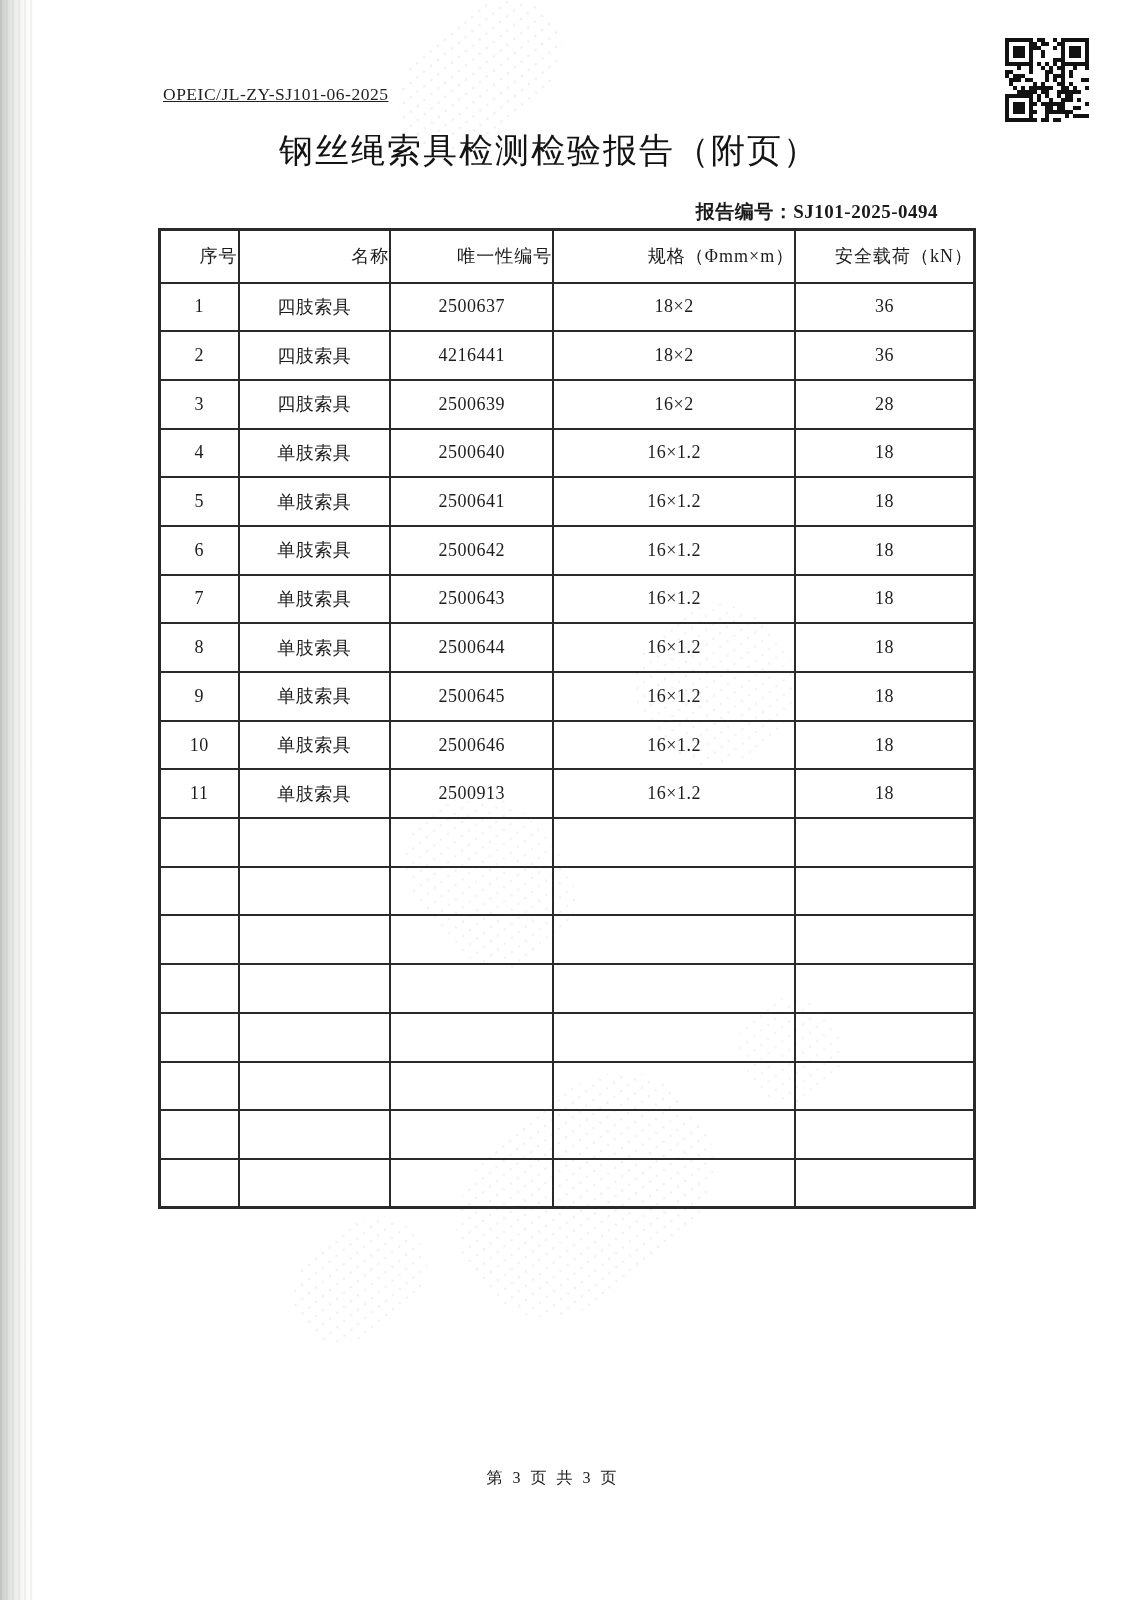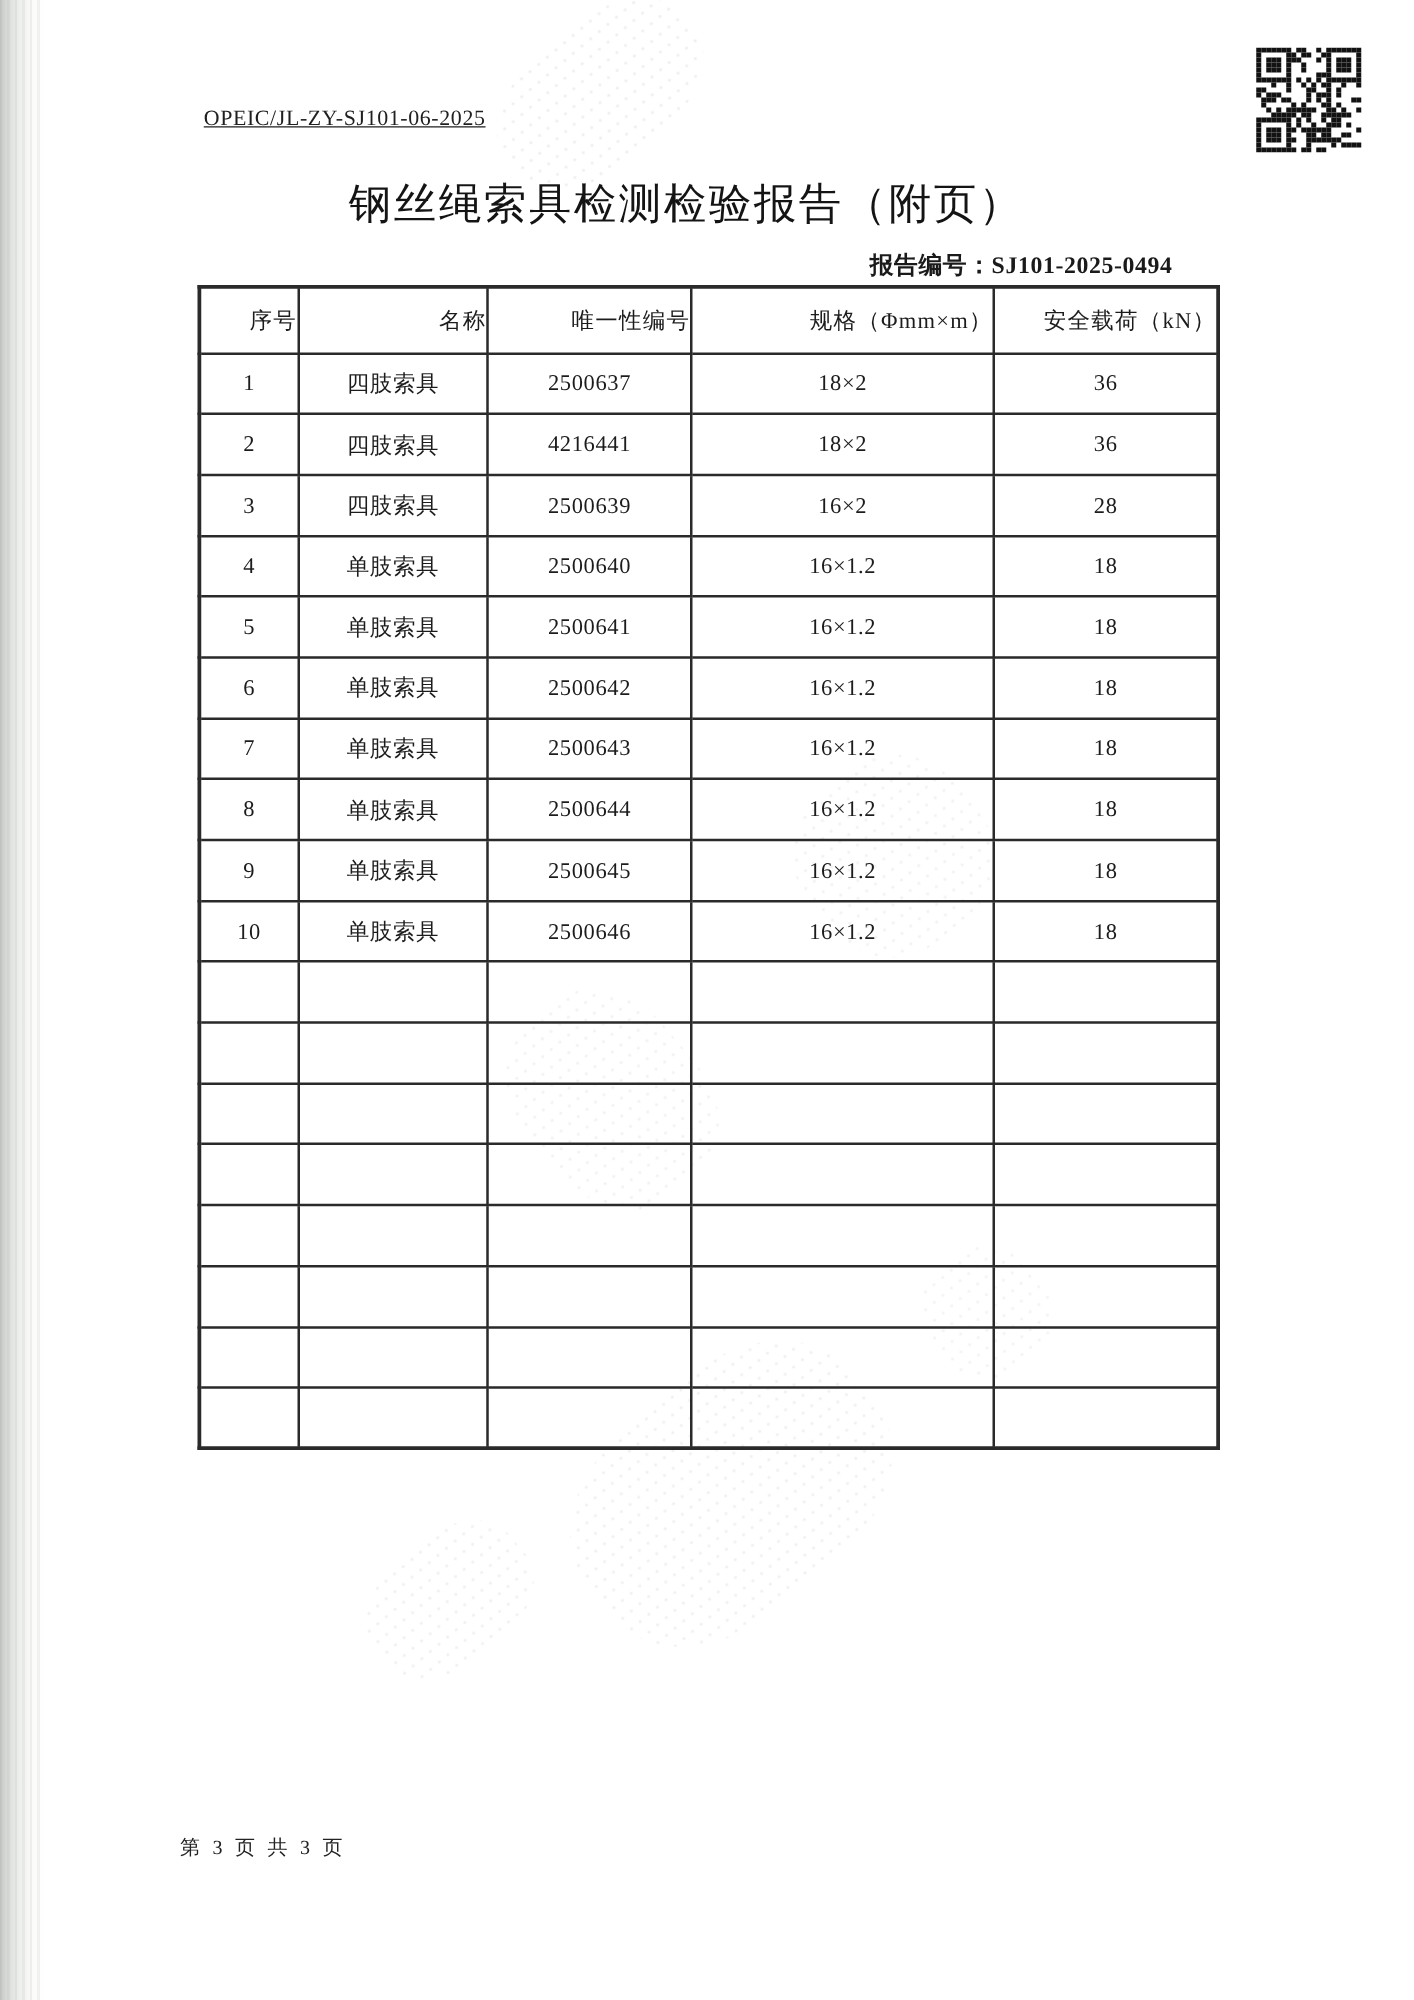--- a/index.html
+++ b/index.html
@@ -43,21 +43,21 @@
   .doc-code {
     position: absolute; left: 163px; top: 84px;
     font-size: 17.5px; letter-spacing: .5px; color: #1f1f1f; text-decoration: underline;
   }
 
   .qr { position: absolute; right: 40px; top: 38px; width: 88px; height: 84px; }
 
   .content { position: absolute; left: 158px; top: 0; width: 818px; }
 
   .title {
-    position: absolute; top: 140px; width: 100%;
+    position: absolute; top: 128px; width: 100%;
     text-align: center; font-size: 34px; font-weight: 500;
     letter-spacing: 2px; color: #141414;
     transform: translateX(-18px);
     white-space: nowrap;
   }
 
   .report-no {
     position: absolute; top: 199px; width: 100%;
     text-align: right; padding-right: 38px;
     font-size: 19px; color: #1a1a1a; letter-spacing: .5px; font-weight: bold;
@@ -77,21 +77,21 @@
     font-weight: 400; font-size: 18px; letter-spacing: 1px;
     color: #1c1c1c; text-align: right; vertical-align: middle;
   }
   table.report td {
     font-size: 18px; color: #1c1c1c; text-align: center;
     vertical-align: middle; letter-spacing: .5px;
   }
 
   .page-footer {
     position: absolute; top: 1468px; width: 100%;
-    text-align: left; font-size: 16px; letter-spacing: 3px;
+    text-align: center; font-size: 16px; letter-spacing: 3px;
     color: #222; transform: translateX(-14px);
   }
 </style>
 </head>
 <body>
 
 <div class="page">
 
   <div class="scan-edge"></div>
 
@@ -420,20 +420,27 @@
             <td>18</td>
           </tr>
           <tr>
             <td>10</td>
             <td>单肢索具</td>
             <td>2500646</td>
             <td>16×1.2</td>
             <td>18</td>
           </tr>
           <tr>
+            <td>11</td>
+            <td>单肢索具</td>
+            <td>2500913</td>
+            <td>16×1.2</td>
+            <td>18</td>
+          </tr>
+          <tr>
             <td></td>
             <td></td>
             <td></td>
             <td></td>
             <td></td>
           </tr>
           <tr>
             <td></td>
             <td></td>
             <td></td>

